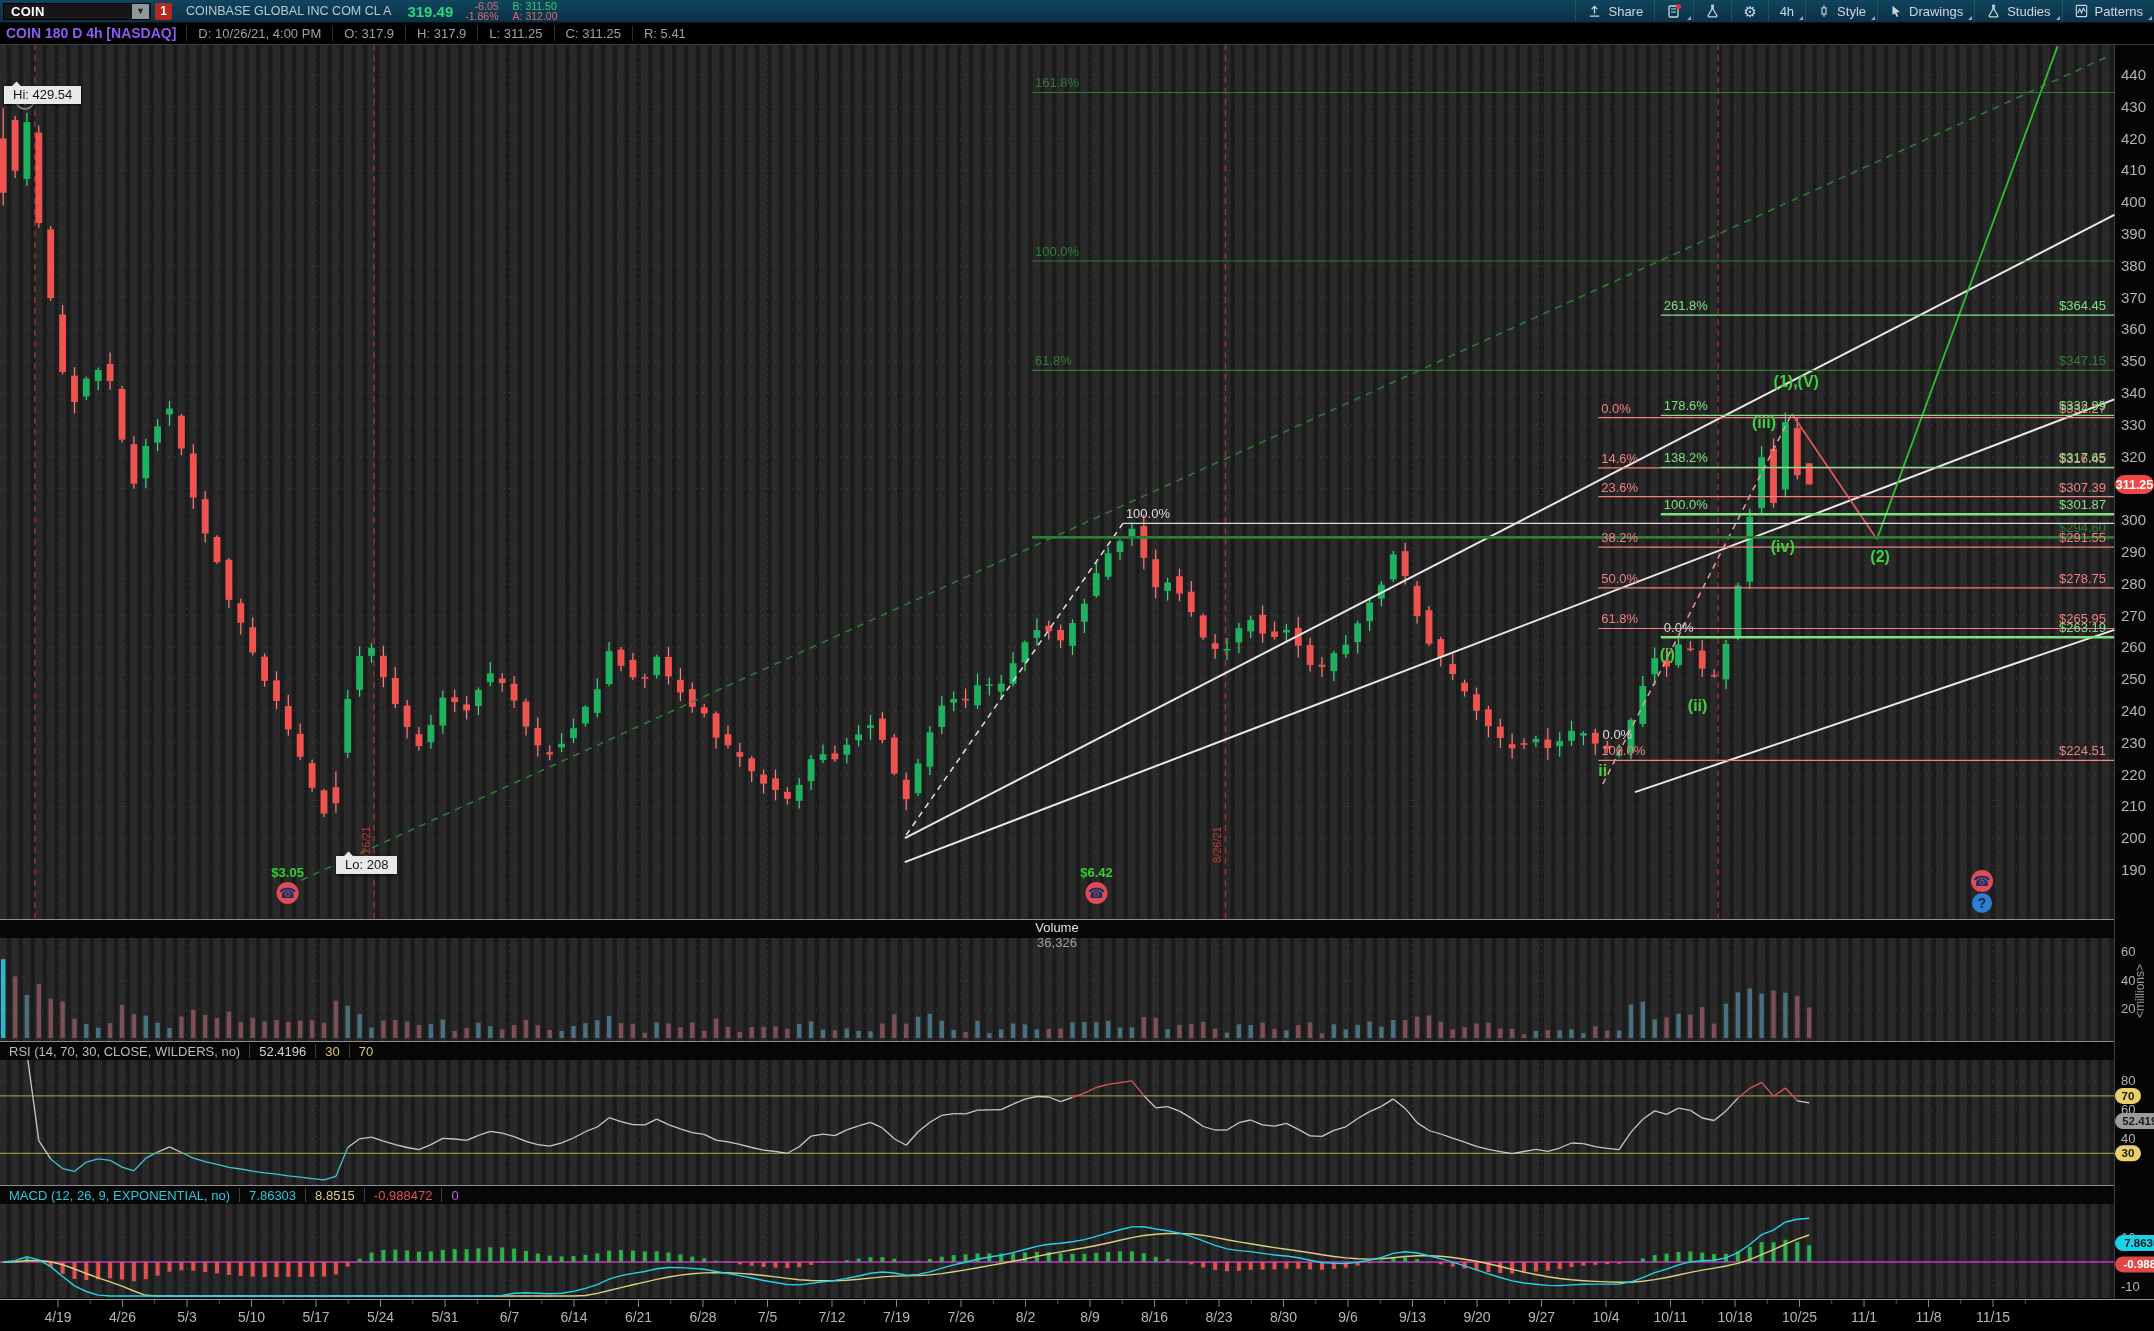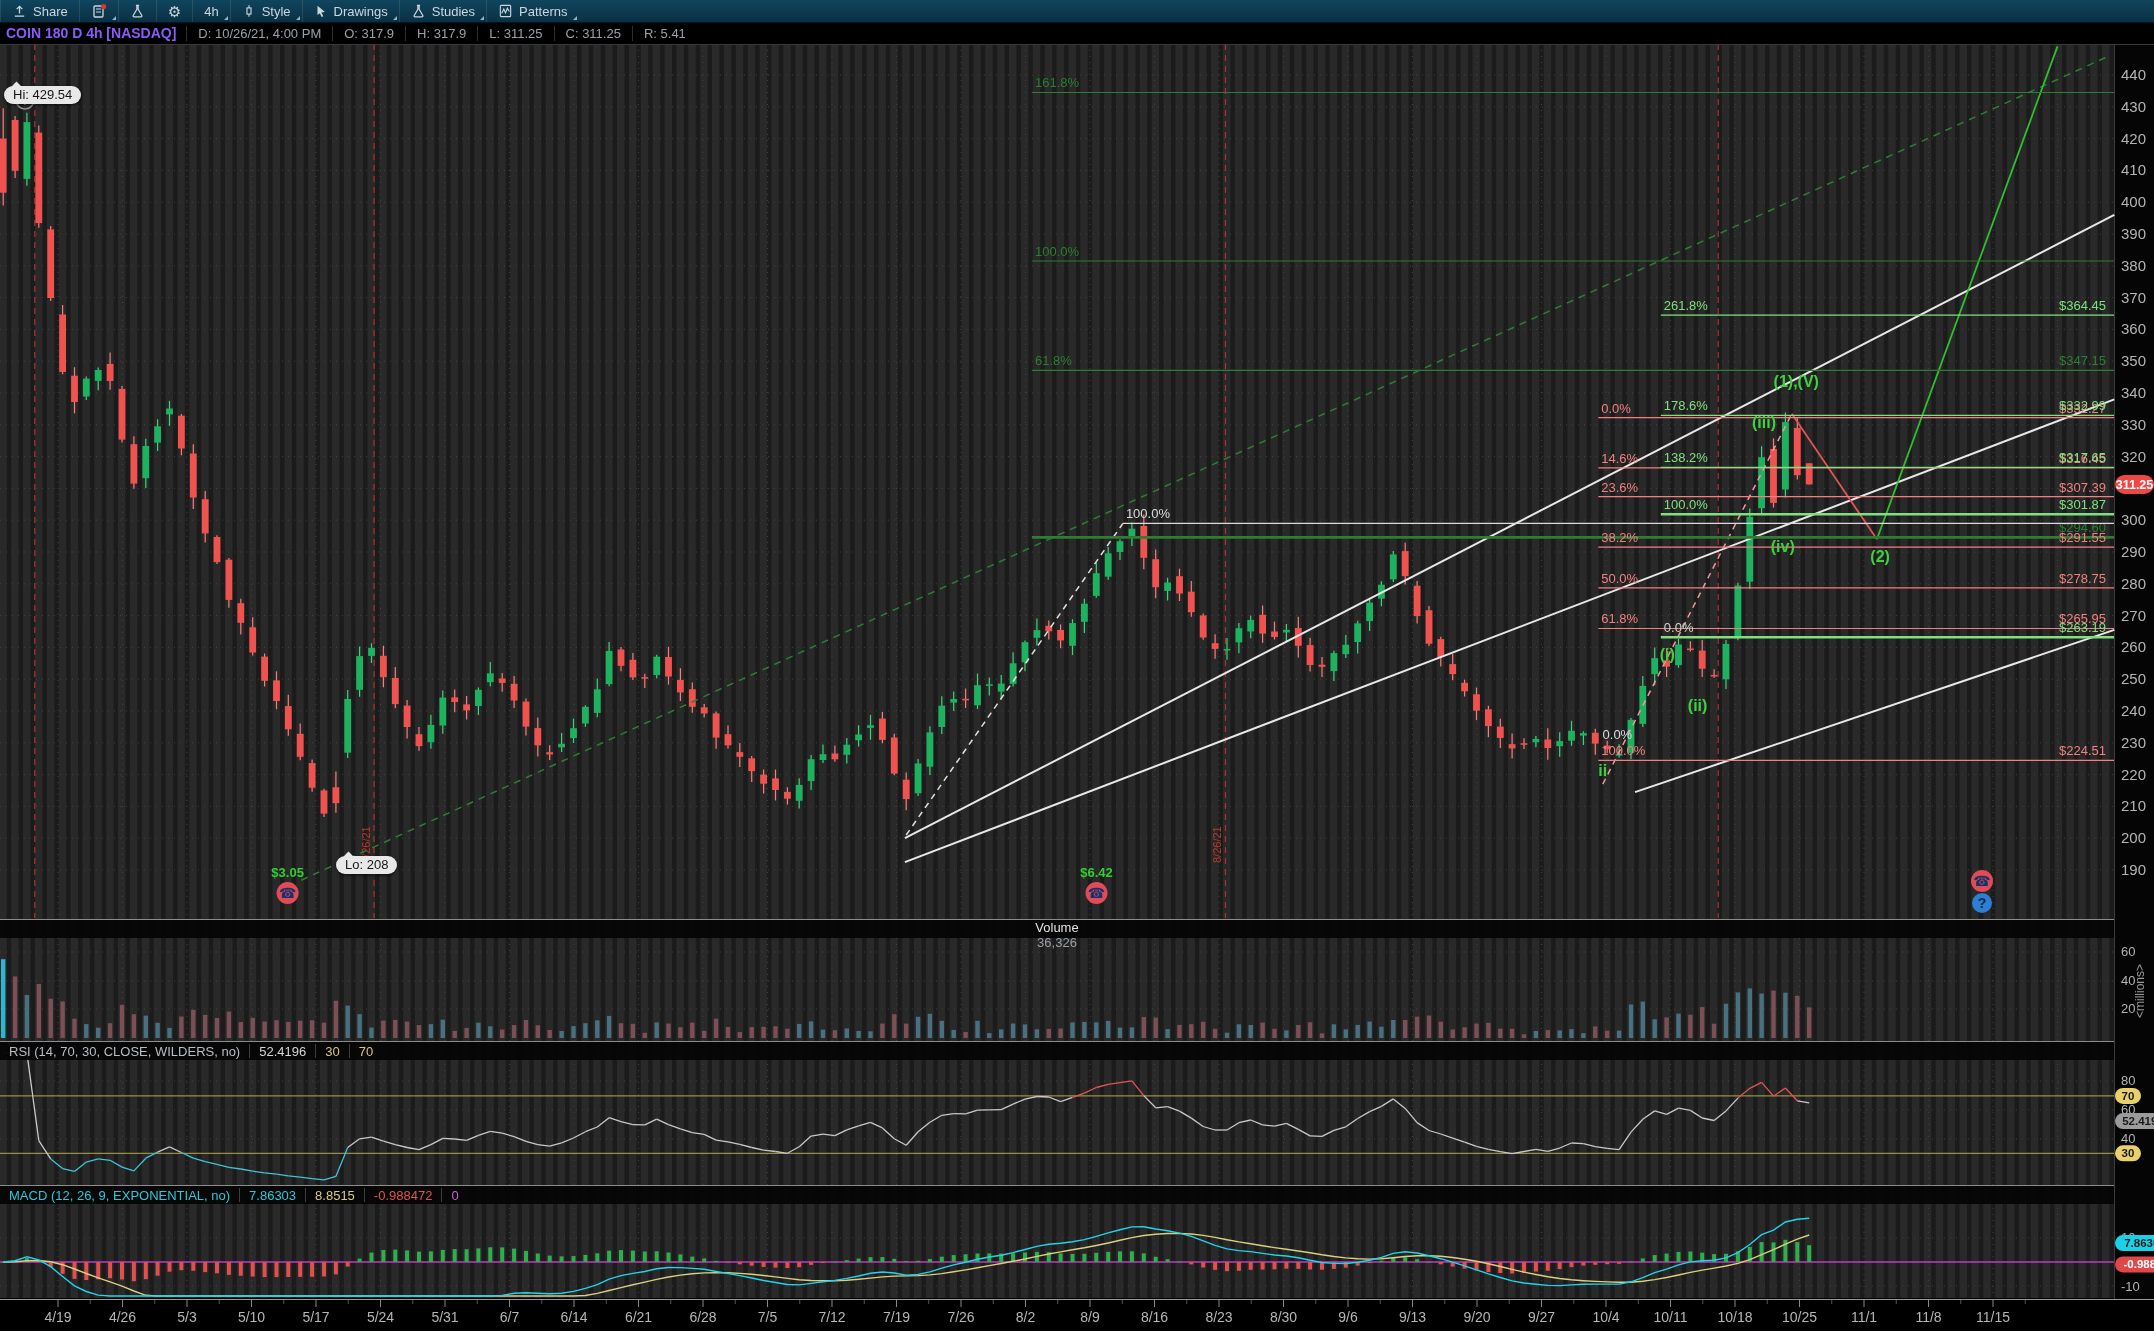--- a/index.html
+++ b/index.html
@@ -41,31 +41,48 @@
   
   .pane-head{position:absolute;left:0;width:2114px;height:19px;z-index:15;
     background:rgba(4,4,4,.93);display:flex;align-items:center;font-size:13px;
     border-top:1px solid #8d8d8d;box-sizing:border-box;}
   .pane-head span{padding:0 9px;white-space:nowrap;}
   .pane-head .dv{border-left:1px solid #3d3d3d;height:14px;padding:0;margin:0;}
   .ph-vol{top:919px;flex-direction:column;} .ph-rsi{top:1041px;} .ph-macd{top:1185px;}
 
   
   .mark-bubble{position:absolute;background:#e8e8e8;color:#151515;font-size:13px;z-index:14;
-    padding:1px 9px 2px;border-radius:9px;box-shadow:0 1px 3px rgba(0,0,0,.7);}
+    padding:1px 9px 2px;border-radius:0;box-shadow:0 1px 3px rgba(0,0,0,.7);}
   .mark-bubble::before{content:'';position:absolute;top:-3px;left:9px;width:7px;height:7px;
     background:#e8e8e8;transform:rotate(45deg);}
   .hi-bubble{left:4px;top:86px;} .lo-bubble{left:336px;top:856px;}
 
   #csvg{position:absolute;top:0;left:0;z-index:10;}
 </style>
 </head>
 <body>
 
 <div class="topbar">
+  <div class="tb-left">
+    <div class="symbol-box">
+      <span class="sym">COIN</span>
+      <span class="dd">▼</span>
+    </div>
+    <div class="alert-badge">1</div>
+    <span class="cname">COINBASE GLOBAL INC COM CL A</span>
+    <span class="lprice">319.49</span>
+    <div class="chg">
+      <span>-6.05</span>
+      <span>-1.86%</span>
+    </div>
+    <div class="ba">
+      <span class="bid">B: 311.50</span>
+      <span class="ask">A: 312.00</span>
+    </div>
+  </div>
   <div class="tb-right">
     <div class="tb-btn">
       <svg width="15" height="15" viewBox="0 0 16 16">
           <path d="M3 13h10M8 3v7M5 5.5 8 2.5l3 3" stroke="#ccd6dd" stroke-width="1.4" fill="none"></path>
         </svg>
       <span>Share</span>
     </div>
     <div class="tb-btn caret">
       <svg width="16" height="16" viewBox="0 0 16 16">
           <rect x="3" y="3" width="9" height="11" rx="1" stroke="#ccd6dd" stroke-width="1.3" fill="none"></rect>

